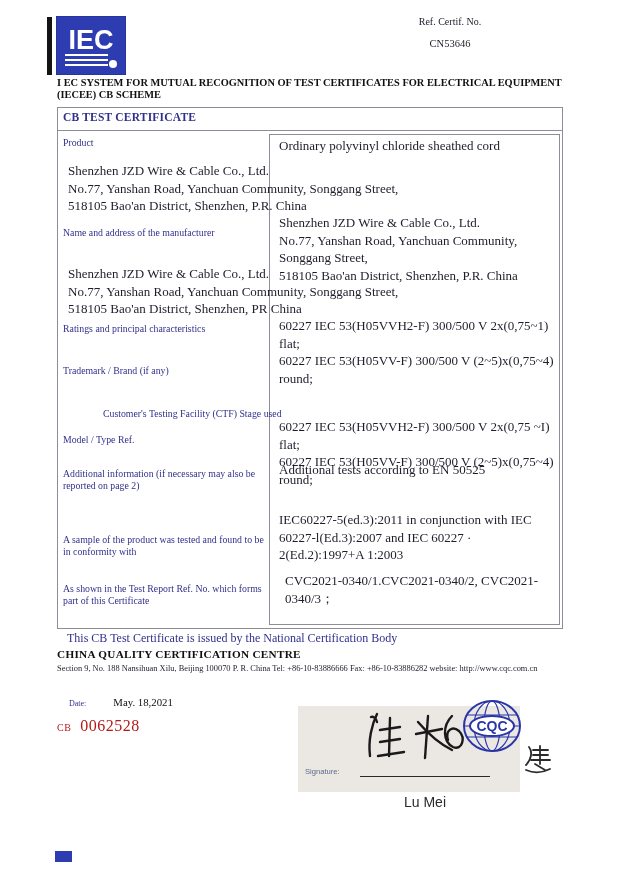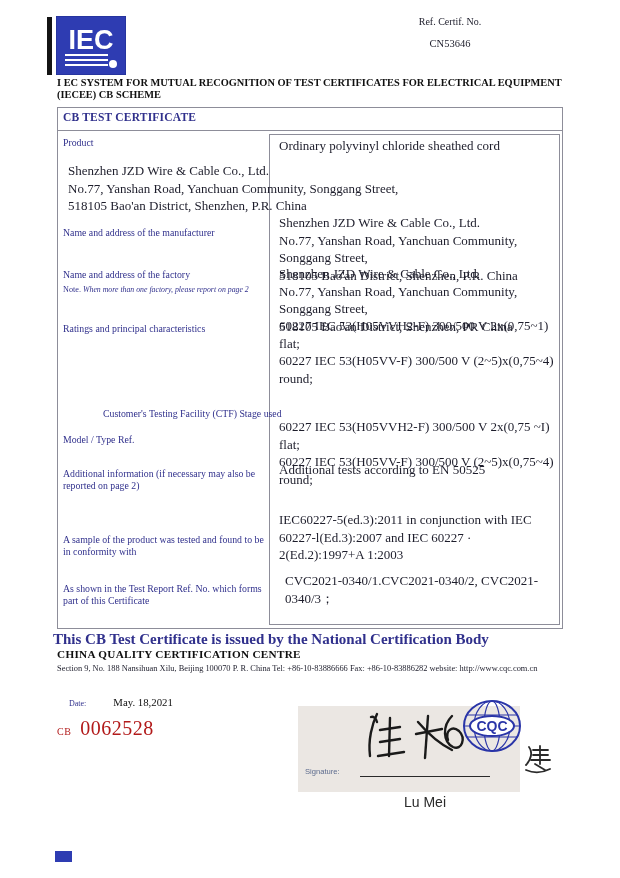--- a/index.html
+++ b/index.html
@@ -33,31 +33,31 @@
   .r2 { height:50px; } .r2 .lbl { padding-top:19px; } .r2 .val { padding-top:6px; }
   .r3 { height:50px; } .r3 .lbl { padding-top:11px; } .r3 .val { padding-top:7px; }
   .r4 { height:50px; } .r4 .lbl { padding-top:15px; } .r4 .val { padding-top:9px; }
   .r5 { height:44px; } .r5 .lbl { padding-top:7px; }
   .r6 { height:24px;margin-left:40px; } .r6 .lbl { padding-top:6px; }
   .r7 { height:30px; } .r7 .lbl { padding-top:8px; } .r7 .val { margin-top:-8px; }
   .r8 { height:46px; } .r8 .lbl { padding-top:12px; } .r8 .val { padding-top:5px; }
   .r9 { height:64px; } .r9 .lbl { padding-top:32px; } .r9 .val { padding-top:9px; }
   .r10 { height:62px; } .r10 .lbl { padding-top:17px; } .r10 .val { padding-top:6px; padding-left:16px; }
 
-  .issued-by { position:absolute; left:53px; top:631px; font-size:15px; color:#30308c;font-weight:bold; }
+  .issued-by { position:absolute; left:67px; top:631px; font-size:12px; color:#30308c; }
 
   
   .cqcc-name { position:absolute; left:57px; top:648px; font-weight:bold; font-size:11.2px; color:#101010; letter-spacing:.3px; }
   .cqcc-addr { position:absolute; left:57px; top:664px; width:512px; font-size:8.4px; color:#1d1d2b; }
   .date-line { position:absolute; left:57px; top:692px; }
   .date-line .dl { font-size:8px; color:#30308c;padding-left:12px; }
   .date-line .dv { font-size:10.8px; color:#101010; margin-left:23px; }
   .cb-line { position:absolute; left:57px; top:717px; color:#b21a1a; }
   .cb-line .cb { font-size:10px; letter-spacing:.5px; }
-  .cb-line .num { font-size:20px; margin-left:5px; letter-spacing:.5px; }
+  .cb-line .num { font-size:16px; margin-left:5px; letter-spacing:.5px; }
 
   
   .sig-patch { position:absolute; left:298px; top:706px; width:222px; height:86px; background:#ebe7e3; }
   .sig-script { position:absolute; left:60px; top:2px; }
   .sig-label { position:absolute; left:7px; top:61px; font-family:"Liberation Sans", sans-serif; font-size:7.6px; color:#5d6c8e; }
   .sig-line { position:absolute; left:62px; top:70px; width:130px; height:1px; background:#2a2a2a; }
   .sig-name { position:absolute; left:62px; top:88px; width:130px; text-align:center;
               font-family:"Liberation Sans", sans-serif; font-size:14px; color:#2a2a2a; }
   .cqc-stamp { position:absolute; left:461px; top:698px; }
   .seal-char { position:absolute; left:523px; top:744px; }
@@ -105,39 +105,33 @@
       </div>
 
       <div class="row r2">
         <div class="lbl">Name and address of the manufacturer</div>
         <div class="val">Shenzhen JZD Wire &amp; Cable Co., Ltd.
 No.77, Yanshan Road, Yanchuan Community, Songgang Street,
 518105 Bao'an District, Shenzhen, P.R. China</div>
       </div>
 
       <div class="row r3">
-        <div class="lbl">
-          <div>Name and address of the factory</div>
-          <div class="note">
-            <span>Note.</span>
-            <span class="it">When more than one factory, please report on page 2</span>
-          </div>
-        </div>
         <div class="val">Shenzhen JZD Wire &amp; Cable Co., Ltd.
 No.77, Yanshan Road, Yanchuan Community, Songgang Street,
 518105 Bao'an District, Shenzhen, PR China</div>
       </div>
 
       <div class="row r4">
         <div class="lbl">Ratings and principal characteristics</div>
         <div class="val">60227 IEC 53(H05VVH2-F) 300/500 V 2x(0,75~1) flat;
 60227 IEC 53(H05VV-F) 300/500 V (2~5)x(0,75~4) round;</div>
       </div>
 
       <div class="row r5">
+        <div class="lbl">Trademark / Brand (if any)</div>
         <div class="val"></div>
       </div>
 
       <div class="row r6">
         <div class="lbl">Customer's Testing Facility (CTF) Stage used</div>
         <div class="val"></div>
       </div>
 
       <div class="row r7">
         <div class="lbl">Model / Type Ref.</div>

